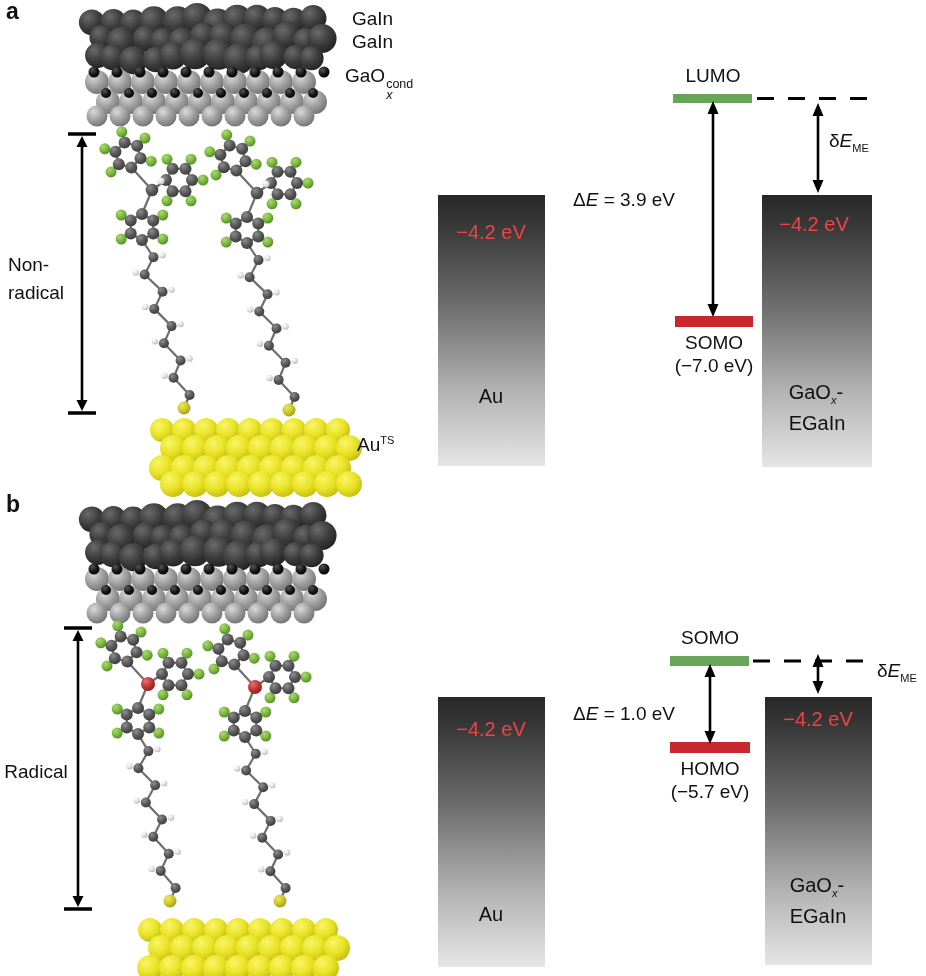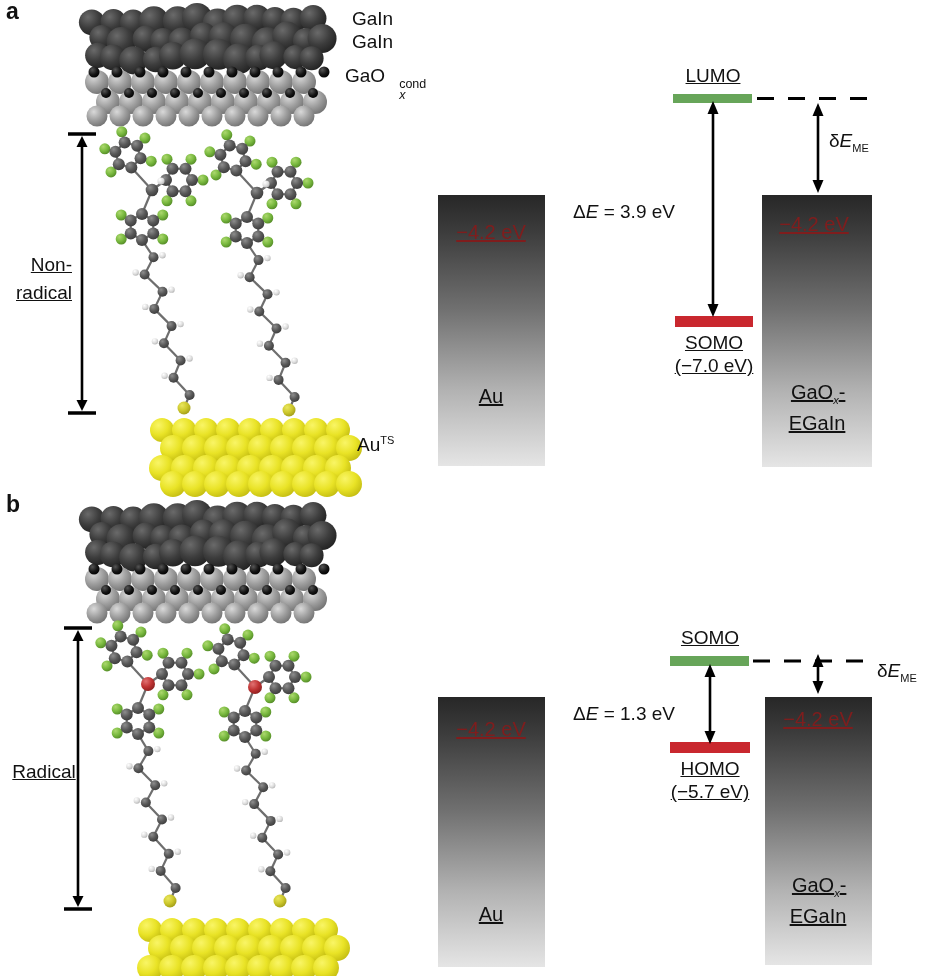--- a/index.html
+++ b/index.html
@@ -1,30 +1,30 @@
 <!DOCTYPE html>
 <html><head>
 <meta charset="utf-8">
 <style>
   html,body{margin:0;padding:0;background:#fff;}
   .fig{position:relative;width:926px;height:976px;background:#fff;overflow:hidden;
        font-family:"Liberation Sans",sans-serif;color:#111;}
   .ebar{position:absolute;background:linear-gradient(180deg,#272727 0%,#3d3d3d 14%,#707070 42%,#b2b2b2 72%,#e5e5e5 100%);}
   .lvl{position:absolute;}
   .lab{position:absolute;font-size:19px;line-height:23px;white-space:nowrap;}
-  .c{transform:translateX(-50%);text-align:right;text-decoration:underline;}
-  .w{color:#7f1d1d;}
+  .c{transform:translateX(-50%);text-align:left;}
+  .w{color:#ef4444;}
   .s20{font-size:20px;}
   .pl{font-size:23px;font-weight:bold;}
   .it{font-style:italic;}
   sub,sup{font-size:11px;}
   sub.it{font-style:italic;}
-  .stack{display:inline-flex;flex-direction:column;align-items:flex-start;font-size:12.5px;line-height:10.5px;vertical-align:-6px;margin-left:14px;}
+  .stack{display:inline-flex;flex-direction:column;align-items:flex-start;font-size:12.5px;line-height:10.5px;vertical-align:-6px;margin-left:1px;}
   .stack .sx{font-style:italic;}
-  .lh27{line-height:28px;margin-left:8px;}
+  .lh27{line-height:28px;}
   svg#art{position:absolute;left:0;top:0;}
 </style>
 </head>
 <body>
 
 <div class="fig">
 
   <div class="ebar" style="left:438px;top:195px;width:107px;height:271px"></div>
   <div class="ebar" style="left:762px;top:195px;width:110px;height:272px"></div>
   <div class="ebar" style="left:438px;top:697px;width:107px;height:270px"></div>
@@ -783,21 +783,21 @@
     <div>radical</div>
   </div>
 
   <div class="lab" style="left:357px;top:429px">
     <span>Au</span><sup>TS</sup>
   </div>
 
   <div class="lab c w s20" style="left:491px;top:221px">−4.2 eV</div>
   <div class="lab c s20" style="left:491px;top:385px">Au</div>
 
-  <div class="lab" style="left:573px;top:200px">
+  <div class="lab" style="left:573px;top:188px">
     <span>Δ</span><span class="it">E</span><span> = 3.9 eV</span>
   </div>
 
   <div class="lab c" style="left:713px;top:64px">LUMO</div>
   <div class="lab c" style="left:714px;top:331px">SOMO</div>
   <div class="lab c" style="left:714px;top:354px">(−7.0 eV)</div>
 
   <div class="lab" style="left:829px;top:129px">
     <span>δ</span><span class="it">E</span><sub>ME</sub>
   </div>
@@ -812,21 +812,21 @@
 
   <div class="lab c lh27" style="left:36px;top:758px">
     <div>Radical</div>
     <div></div>
   </div>
 
   <div class="lab c w s20" style="left:491px;top:718px">−4.2 eV</div>
   <div class="lab c s20" style="left:491px;top:903px">Au</div>
 
   <div class="lab" style="left:573px;top:702px">
-    <span>Δ</span><span class="it">E</span><span> = 1.3 eV</span>
+    <span>Δ</span><span class="it">E</span><span> = 1.0 eV</span>
   </div>
 
   <div class="lab c" style="left:710px;top:626px">SOMO</div>
   <div class="lab c" style="left:710px;top:757px">HOMO</div>
   <div class="lab c" style="left:710px;top:780px">(−5.7 eV)</div>
 
   <div class="lab" style="left:877px;top:659px">
     <span>δ</span><span class="it">E</span><sub>ME</sub>
   </div>
 

